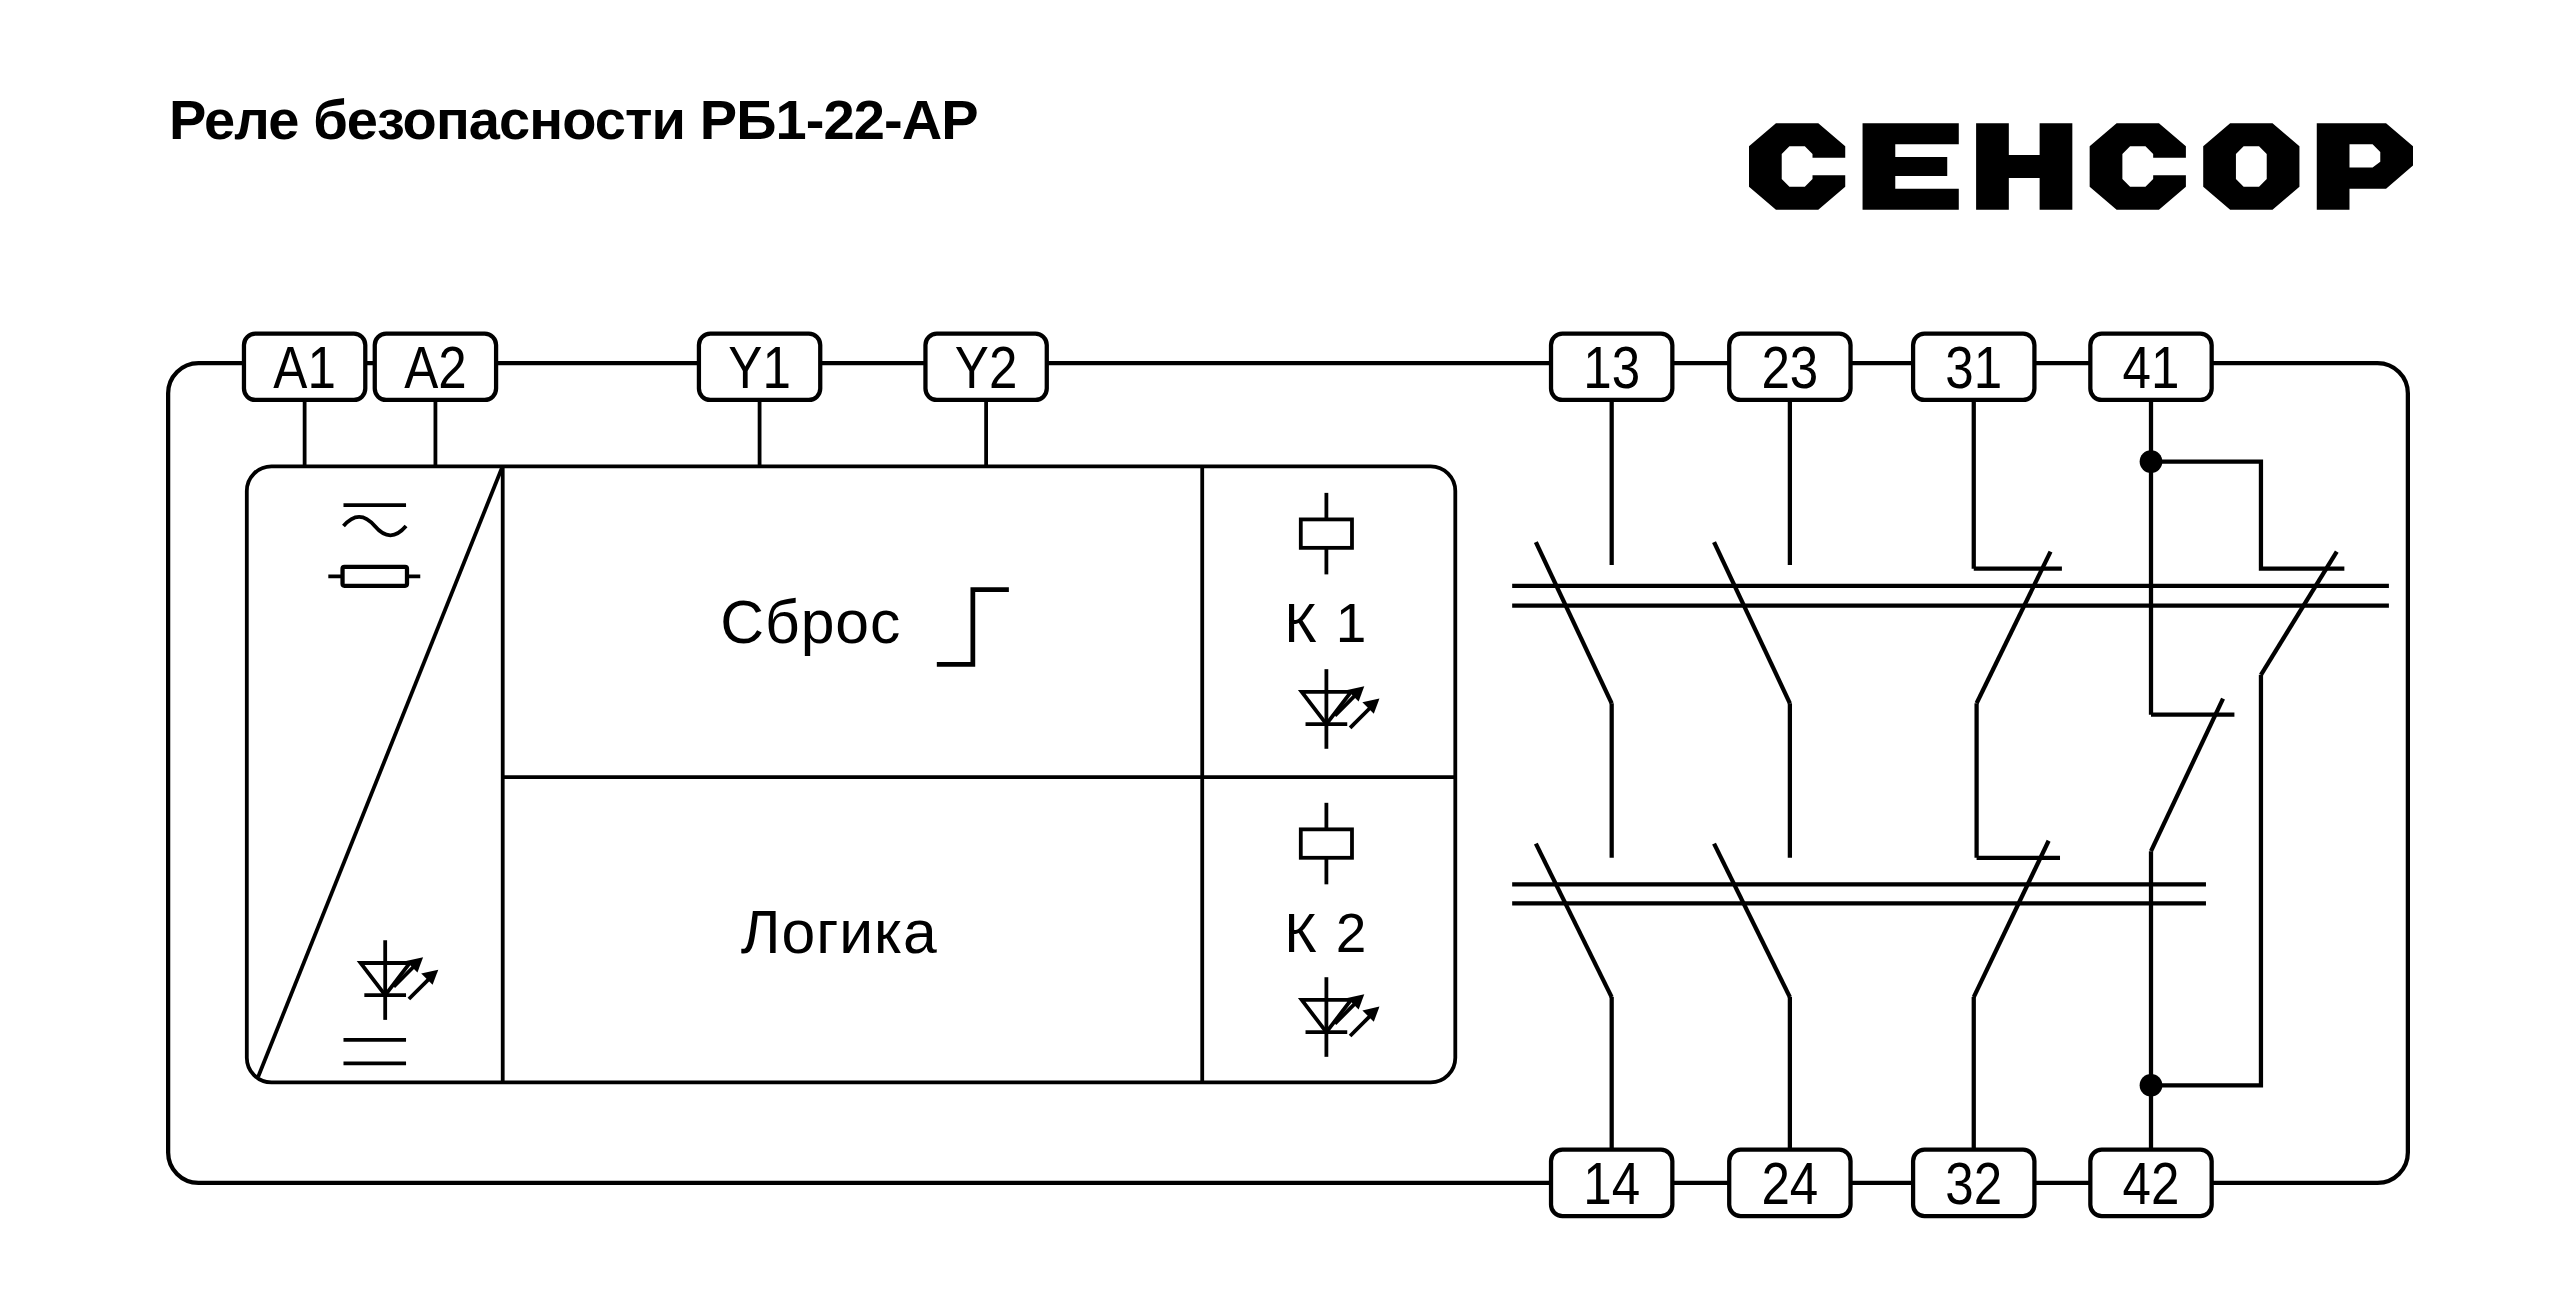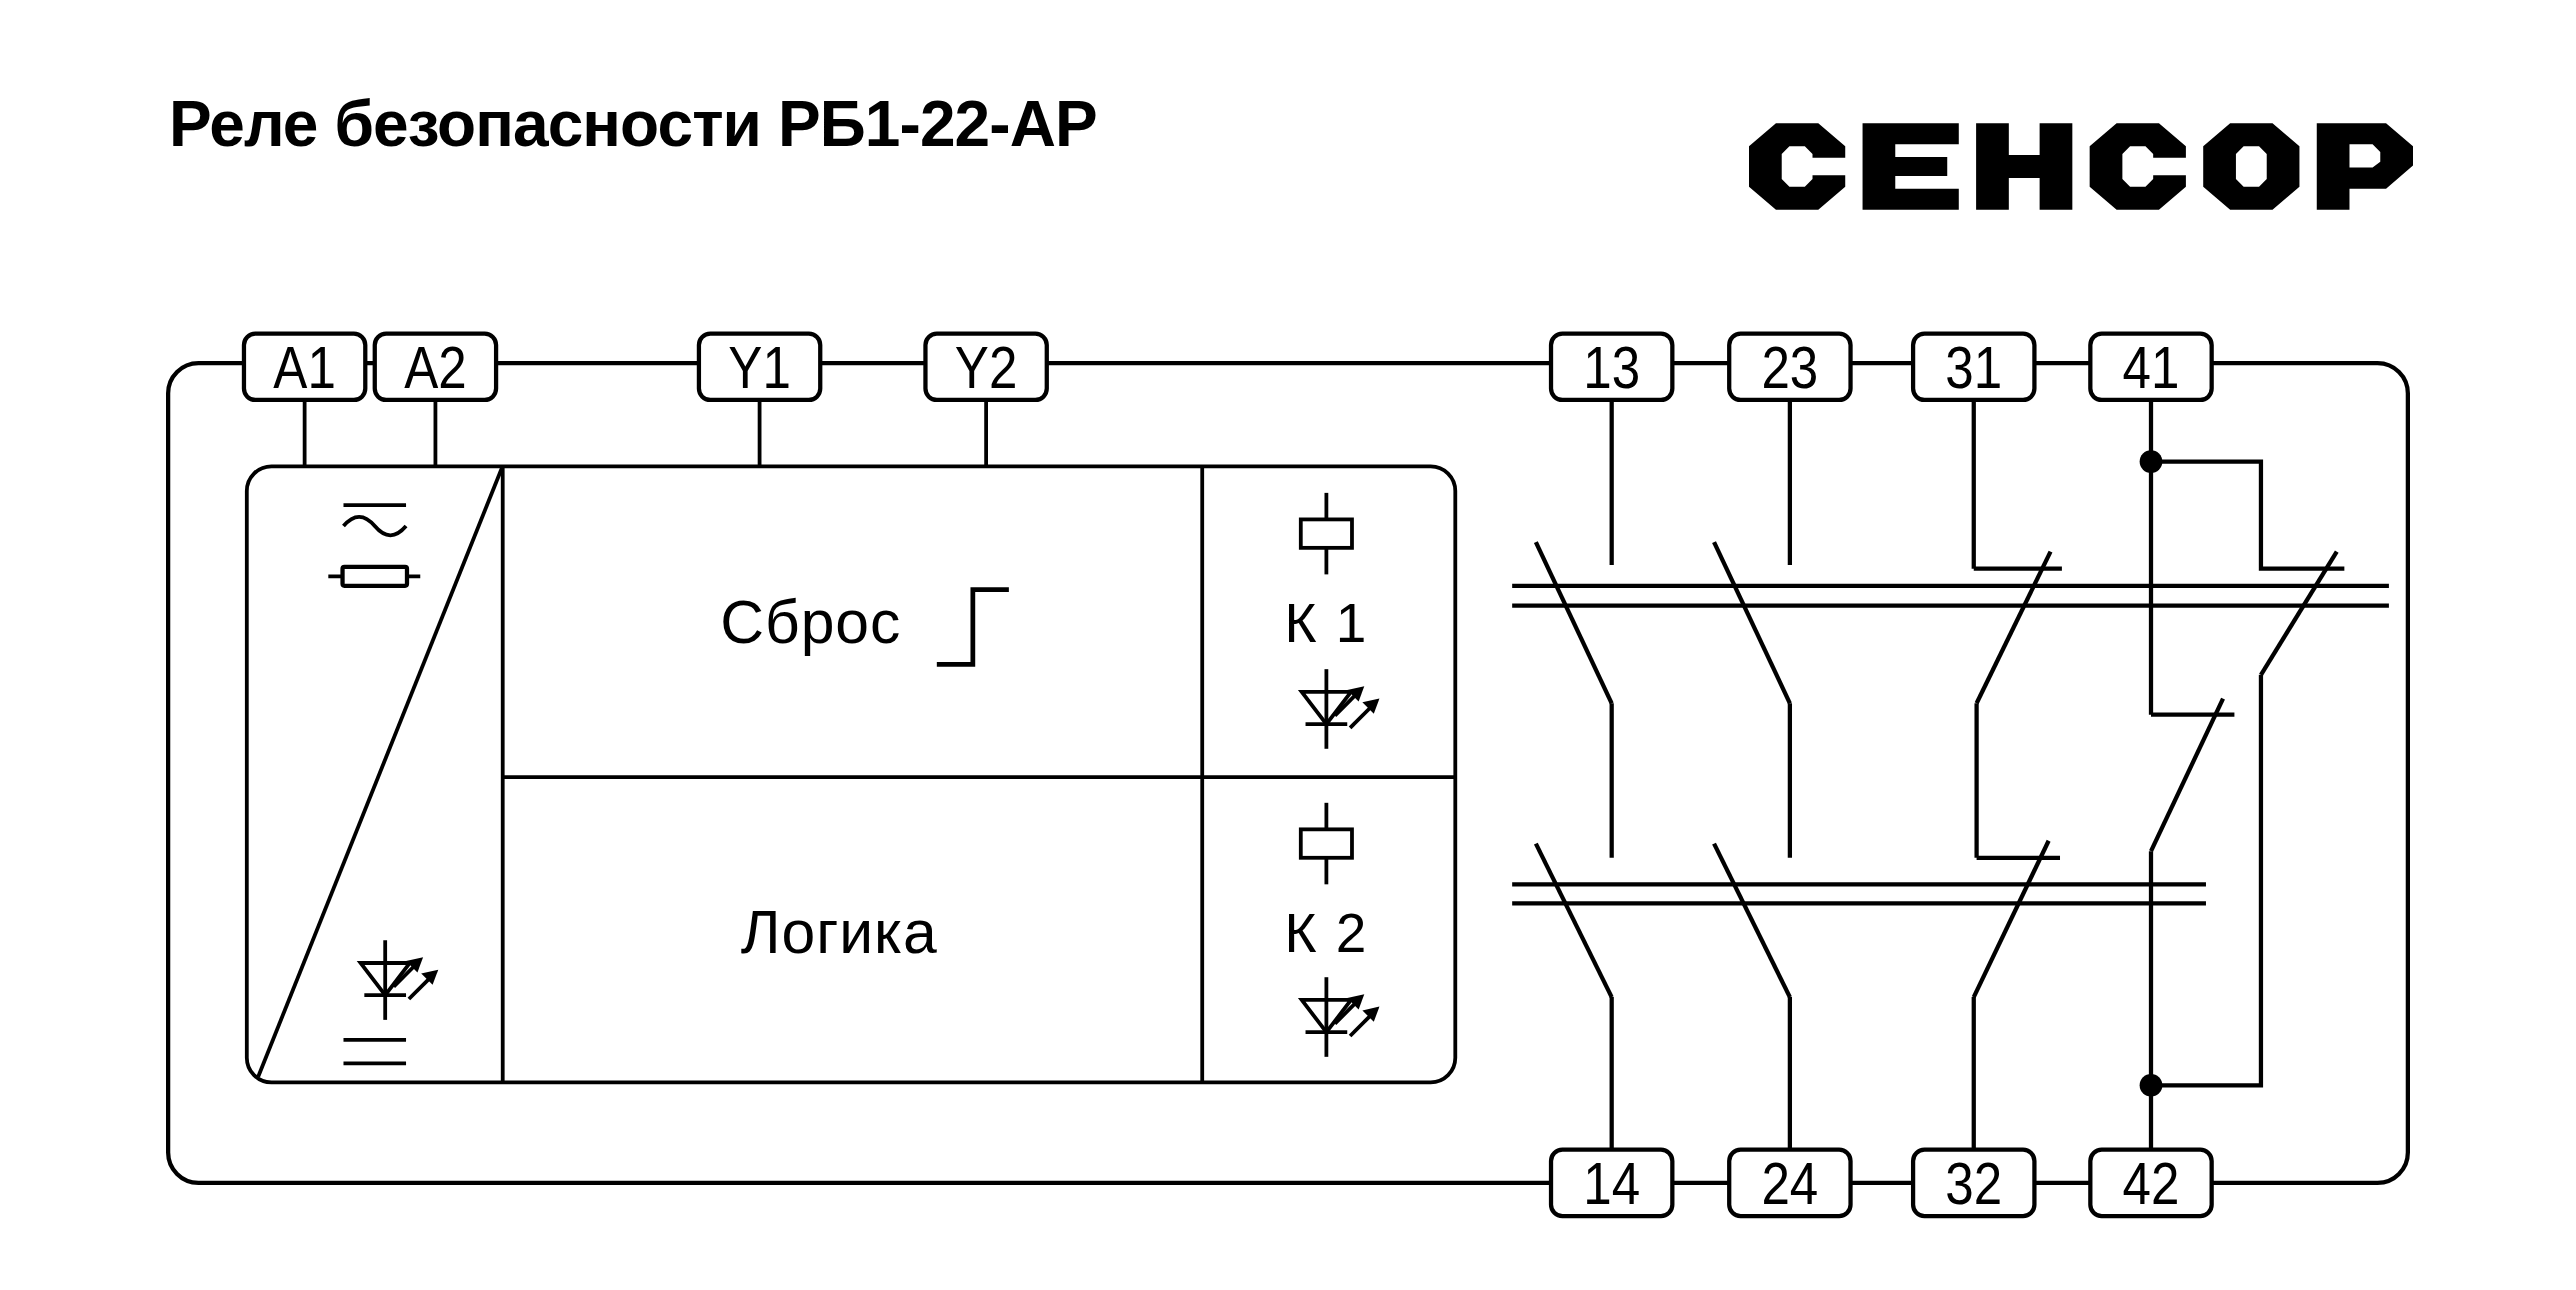--- a/index.html
+++ b/index.html
@@ -1,19 +1,19 @@
 <!DOCTYPE html>
 <html style="font-size:15px"><head>
 <meta charset="utf-8">
 <style>
   html,body{margin:0;padding:0;background:#ffffff;}
   body{width:2576px;height:1290px;position:relative;overflow:hidden;
        font-family:"Liberation Sans",sans-serif;color:#000;}
   .page{position:absolute;inset:0;background:#fff;}
-  .title{position:absolute;left:169px;top:87px;font-size:64px;font-weight:800;
+  .title{position:absolute;left:169px;top:87px;font-size:56px;font-weight:800;
          letter-spacing:-0.9px;white-space:nowrap;}
   .logo{position:absolute;left:1749px;top:123px;width:664px;height:87px;}
   .diagram{position:absolute;left:0;top:0;width:2576px;height:1290px;}
   
   .w  {stroke:#000;stroke-width:4;fill:none;}
   .w5 {stroke:#000;stroke-width:5;fill:none;}
   .bar{stroke:#000;stroke-width:4.5;fill:none;}
   .box{fill:#fff;stroke:#000;stroke-width:4.5;}
   .blk{fill:#000;stroke:none;}
   .lbl{font-family:"Liberation Sans",sans-serif;font-size:62px;fill:#000;

